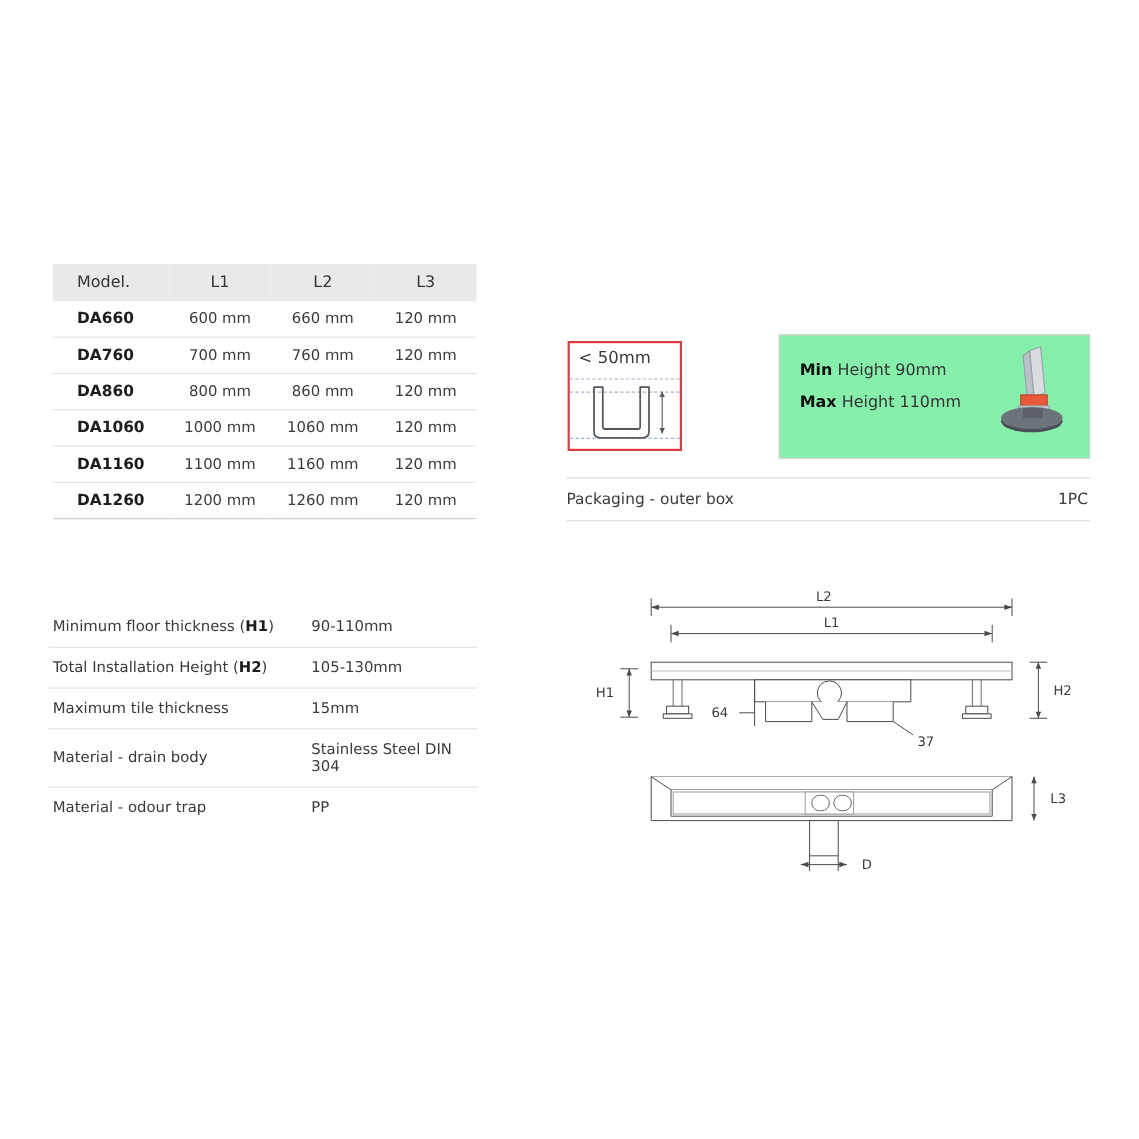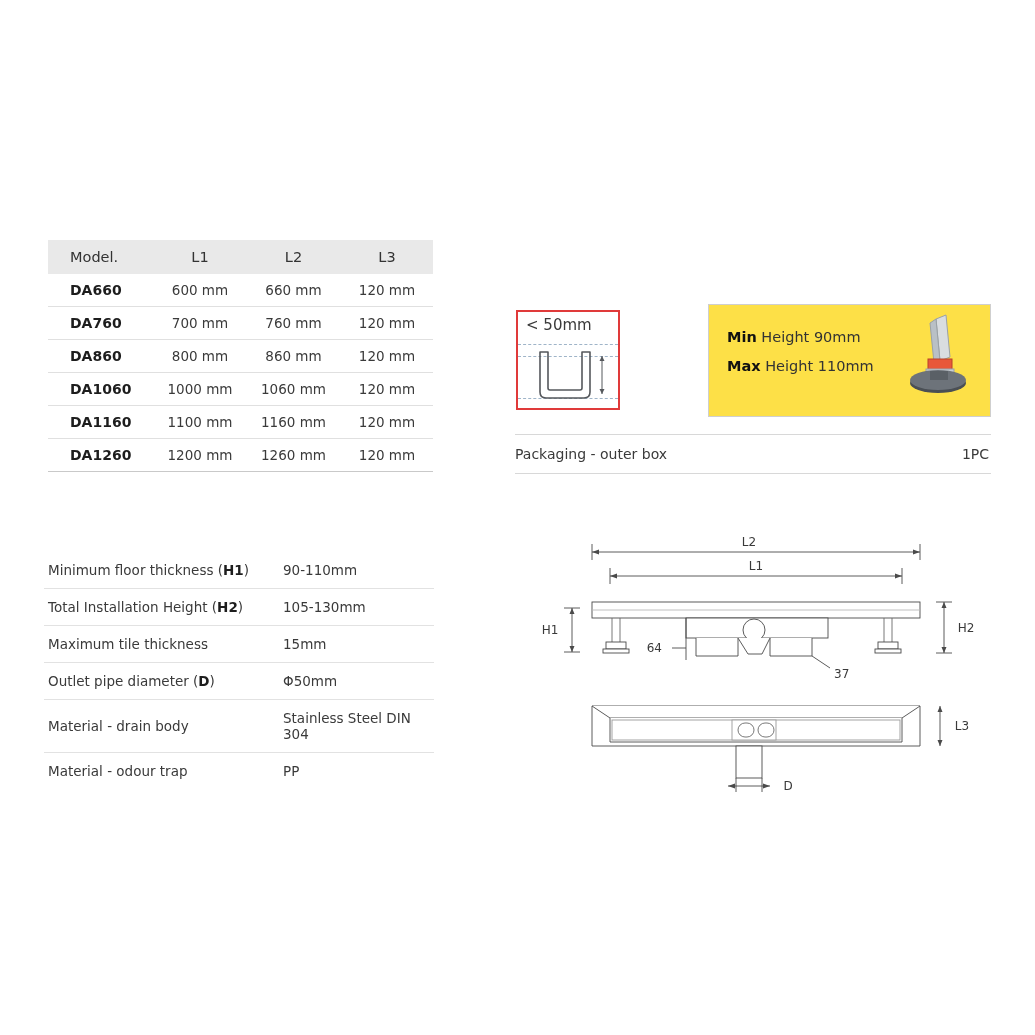--- a/index.html
+++ b/index.html
@@ -101,21 +101,21 @@
 
   
   .minmax {
     position: absolute;
     left: 708px;
     top: 304px;
     width: 283px;
     height: 113px;
     border: 1px solid #cfcfcf;
     box-sizing: border-box;
-    background: #fde047;
+    background: #86efac;
   }
   .minmax .line {
     position: absolute;
     left: 18px;
     font-size: 14.5px;
     color: #333;
   }
   .minmax .line b { font-weight: bold; color: #111; }
   .minmax .line.l1 { top: 24px; }
   .minmax .line.l2 { top: 53px; }
@@ -213,24 +213,20 @@
         <td class="label"><span>Minimum floor thickness (</span><b>H1</b><span>)</span></td>
         <td class="value">90-110mm</td>
       </tr>
       <tr>
         <td class="label"><span>Total Installation Height (</span><b>H2</b><span>)</span></td>
         <td class="value">105-130mm</td>
       </tr>
       <tr>
         <td class="label"><span>Maximum tile thickness</span></td>
         <td class="value">15mm</td>
-      </tr>
-      <tr>
-        <td class="label"><span>Outlet pipe diameter (</span><b>D</b><span>)</span></td>
-        <td class="value">Φ50mm</td>
       </tr>
       <tr>
         <td class="label"><span>Material - drain body</span></td>
         <td class="value">Stainless Steel DIN 304</td>
       </tr>
       <tr>
         <td class="label"><span>Material - odour trap</span></td>
         <td class="value">PP</td>
       </tr>
     </tbody>

